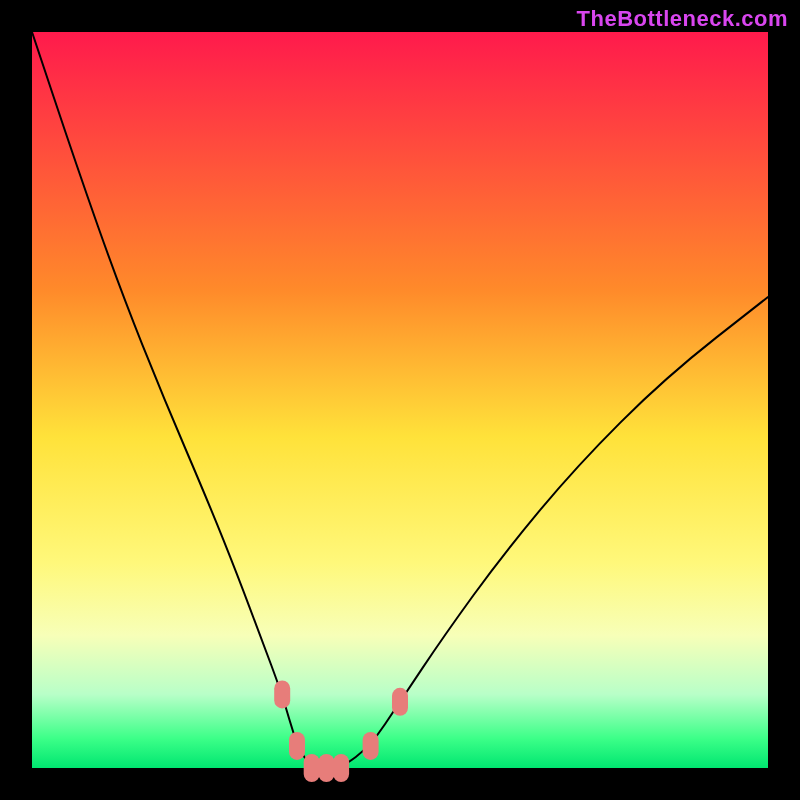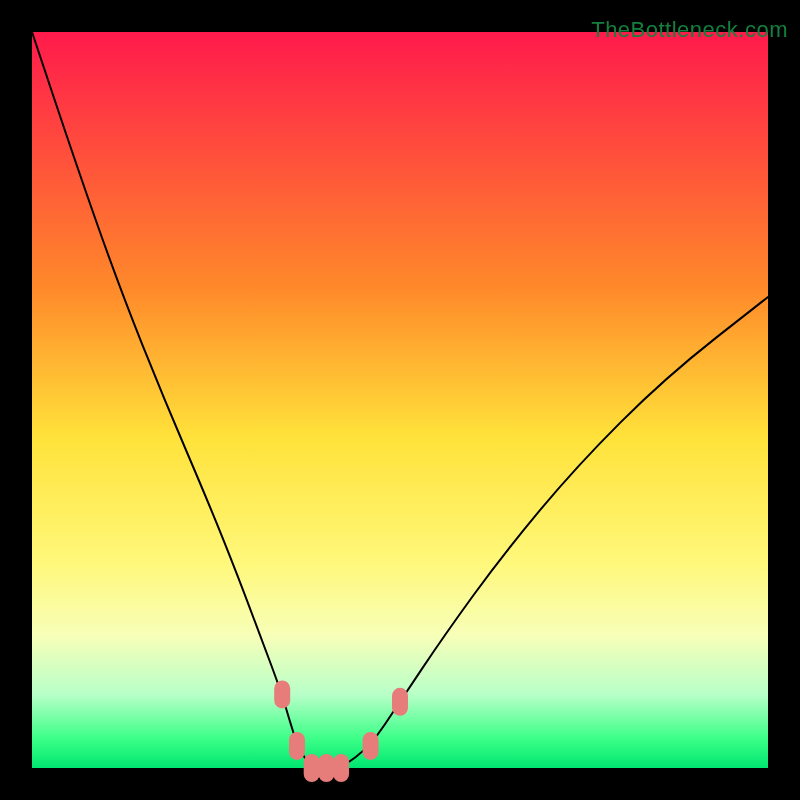--- a/index.html
+++ b/index.html
@@ -11,25 +11,25 @@
     font-family: Arial, Helvetica, sans-serif;
     overflow: hidden;
   }
   .frame {
     position: relative;
     width: 800px;
     height: 800px;
   }
   .watermark {
     position: absolute;
-    top: 17px;
+    top: 6px;
     right: 12px;
-    color: #15803d;
+    color: #d946ef;
     font-size: 22px;
-    font-weight: 400;
+    font-weight: 700;
     letter-spacing: 0.5px;
     z-index: 10;
     user-select: none;
   }
   svg.chart {
     position: absolute;
     left: 0;
     top: 0;
     display: block;
   }

